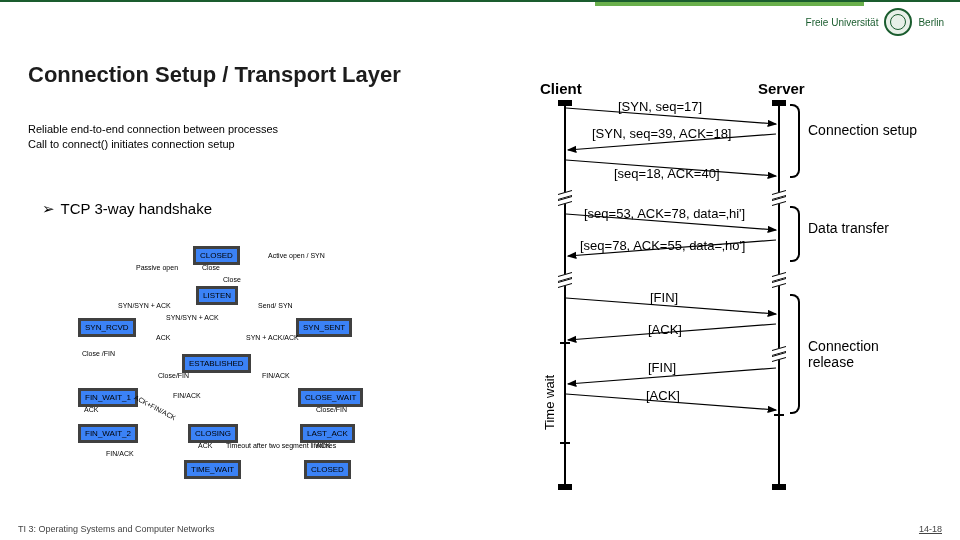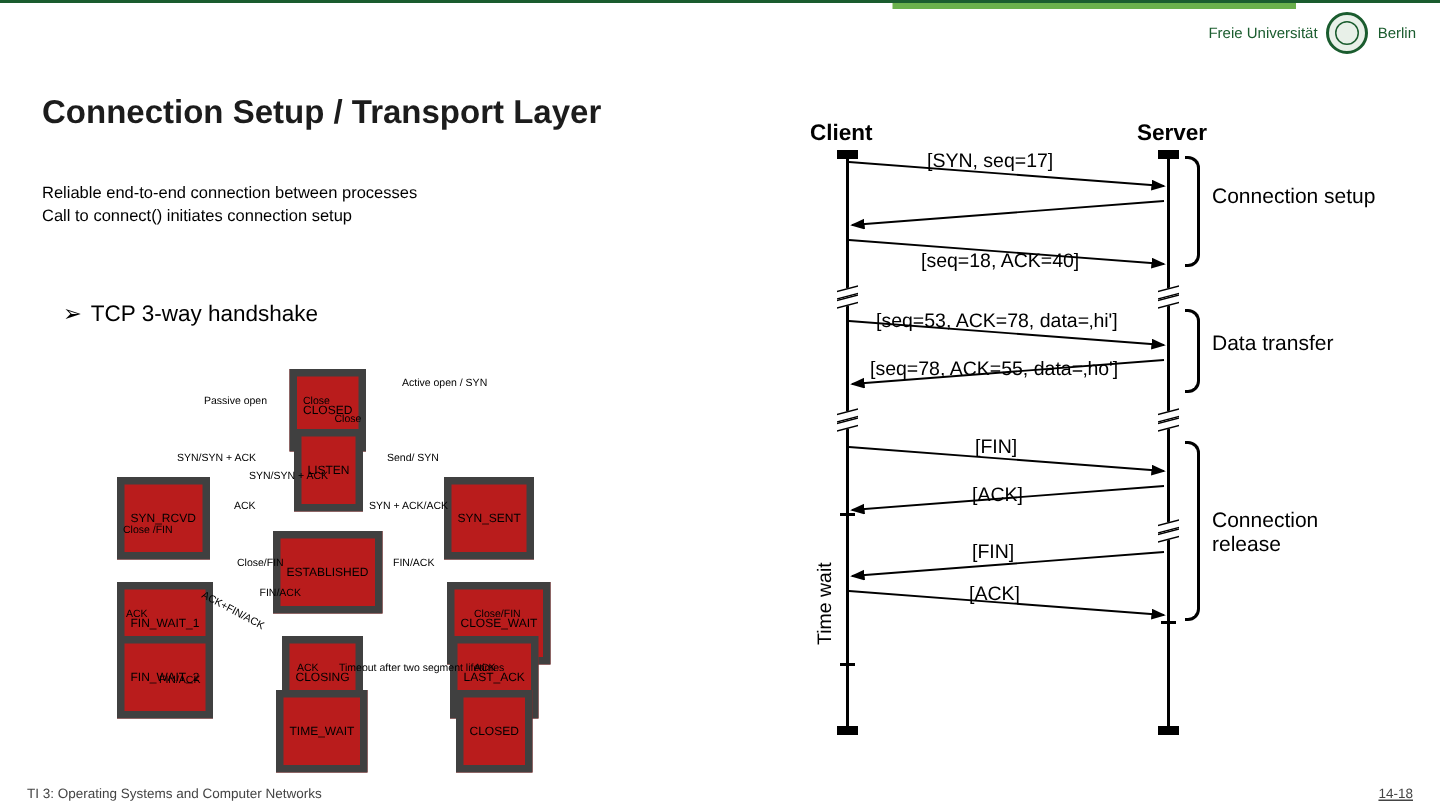--- a/index.html
+++ b/index.html
@@ -10,21 +10,21 @@
   .uni-logo .seal { width: 28px; height: 28px; border: 2px solid #1a5c2e; border-radius: 50%; background: #e8f0e8; position: relative; }
   .uni-logo .seal::after { content:""; position:absolute; inset:4px; border:1px solid #1a5c2e; border-radius:50%; }
   .title { position: absolute; top: 62px; left: 28px; font-size: 22px; font-weight: bold; color: #1c1c1c; }
   .body-text { position: absolute; top: 122px; left: 28px; width: 360px; font-size: 11px; line-height: 1.4; }
   .body-text code { font-family: Liberation Sans, sans-serif; }
   .bullets { position: absolute; top: 200px; left: 42px; font-size: 15px; }
   .bullets .b::before { content: "➢"; margin-right: 6px; }
 
   
   .sm { position: absolute; top: 246px; left: 48px; width: 350px; height: 250px; font-size: 8px; }
-  .sbox { position: absolute; border: 5px solid #404040; background: #b91c1c; padding: 18px 4px; white-space: nowrap; }
+  .sbox { position: absolute; border: 3px solid #404040; background: #3b82f6; padding: 2px 4px; white-space: nowrap; }
   .slabel { position: absolute; font-size: 7px; white-space: nowrap; }
 
   
   .seq { position: absolute; top: 80px; left: 500px; width: 430px; height: 420px; }
   .role { position: absolute; top: 0; font-size: 15px; font-weight: bold; }
   .life { position: absolute; top: 20px; width: 2px; background: #000; height: 390px; }
   .life .cap { position: absolute; left: -6px; width: 14px; height: 6px; background: #000; }
   .arr-label { position: absolute; font-size: 13px; white-space: nowrap; }
   svg.arrows { position: absolute; top: 0; left: 0; width: 100%; height: 100%; }
   .brace-label { position: absolute; font-size: 14px; }
@@ -124,20 +124,21 @@
     <line x1="66" y1="80" x2="276" y2="96" stroke="#000" stroke-width="1.2" marker-end="url(#ah)"></line>
     <line x1="66" y1="134" x2="276" y2="150" stroke="#000" stroke-width="1.2" marker-end="url(#ah)"></line>
     <line x1="276" y1="160" x2="68" y2="176" stroke="#000" stroke-width="1.2" marker-end="url(#ah)"></line>
     <line x1="66" y1="218" x2="276" y2="234" stroke="#000" stroke-width="1.2" marker-end="url(#ah)"></line>
     <line x1="276" y1="244" x2="68" y2="260" stroke="#000" stroke-width="1.2" marker-end="url(#ah)"></line>
     <line x1="276" y1="288" x2="68" y2="304" stroke="#000" stroke-width="1.2" marker-end="url(#ah)"></line>
     <line x1="66" y1="314" x2="276" y2="330" stroke="#000" stroke-width="1.2" marker-end="url(#ah)"></line>
   </svg>
 
   <div class="arr-label" style="left:118px; top:19px;">[SYN, seq=17]</div>
+  <div class="arr-label" style="left:92px; top:46px;">[SYN, seq=39, ACK=18]</div>
   <div class="arr-label" style="left:114px; top:76px;margin-top:10px;">[seq=18, ACK=40]</div>
   <div class="arr-label" style="left:84px; top:126px;">[seq=53, ACK=78, data=‚hi']</div>
   <div class="arr-label" style="left:80px; top:158px;">[seq=78, ACK=55, data=‚ho']</div>
   <div class="arr-label" style="left:150px; top:210px;">[FIN]</div>
   <div class="arr-label" style="left:148px; top:242px;">[ACK]</div>
   <div class="arr-label" style="left:148px; top:280px;">[FIN]</div>
   <div class="arr-label" style="left:146px; top:308px;">[ACK]</div>
 
   <div class="break" style="left:58px; top:112px;"></div>
   <div class="break" style="left:272px; top:112px;"></div>

